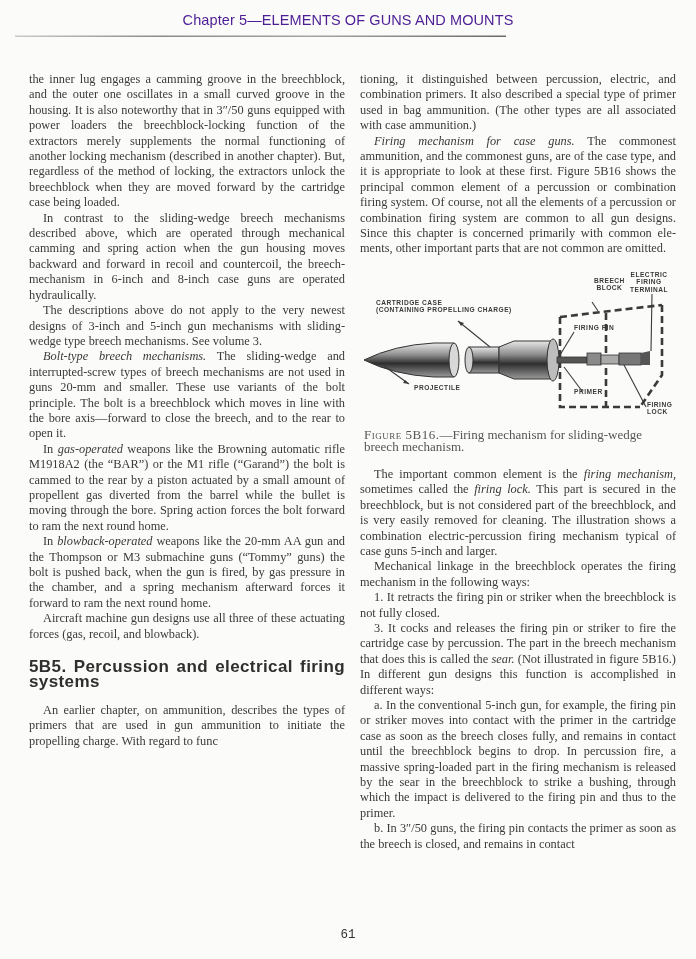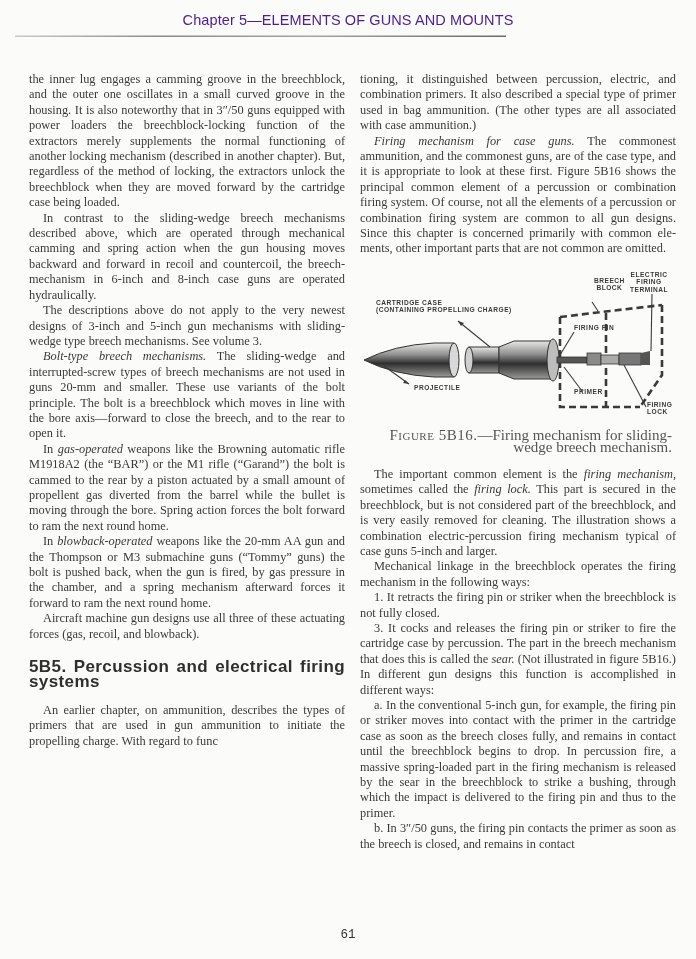--- a/index.html
+++ b/index.html
@@ -31,21 +31,21 @@
   .figure {
     position: relative; width: 330px; height: 148px; margin: 14px 0 4px -6px;
   }
   .figure svg { position: absolute; left: 0; top: 0; }
   .fig-label {
     position: absolute; font-family: "Liberation Sans", "DejaVu Sans", sans-serif;
     font-weight: bold; font-size: 6.6px; line-height: 7.6px; color: #3a3a3a;
     letter-spacing: 0.5px; white-space: pre;
   }
   .caption {
-    font-size: 15px; line-height: 12px; text-align: right; color: #555;
+    font-size: 13px; line-height: 12px; text-align: left; color: #555;
     margin: 10px 4px 14px 4px;
   }
   .caption .fig-smallcaps { font-variant: small-caps; letter-spacing: 0.5px; }
   .page-number {
     position: absolute; left: 0; width: 696px; top: 928px; text-align: center;
     font-family: Liberation Mono, monospace;
     font-size: 12.5px; color: #333;
   }
 </style>
 </head>

